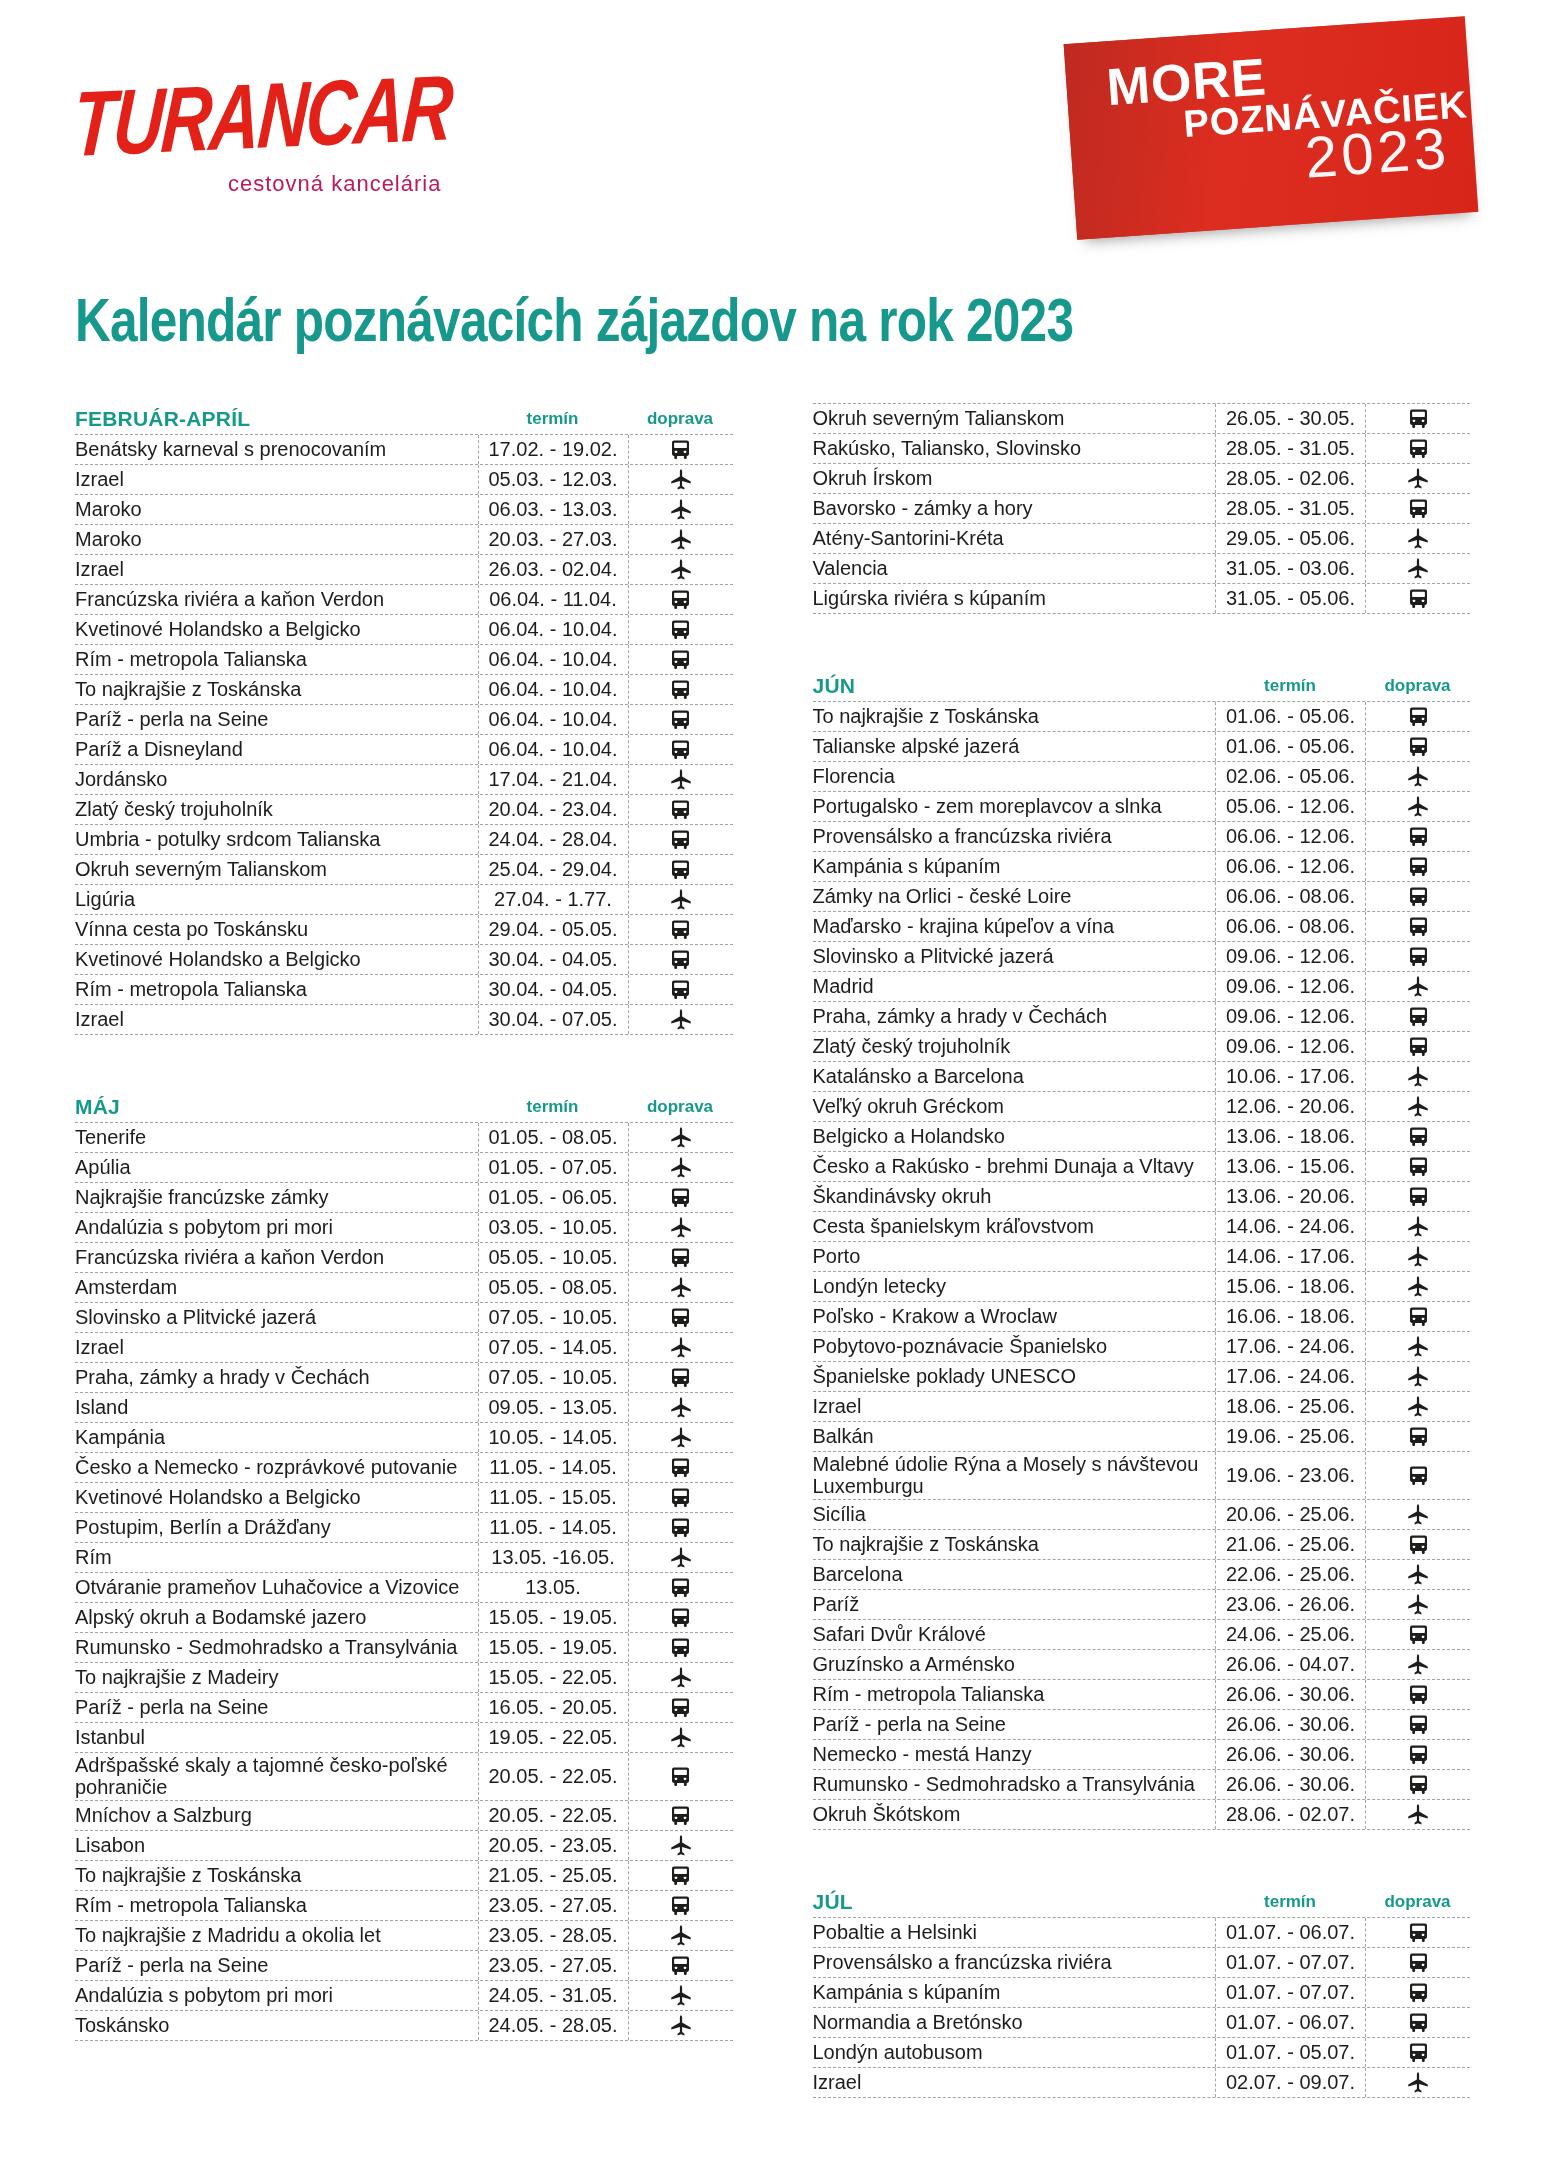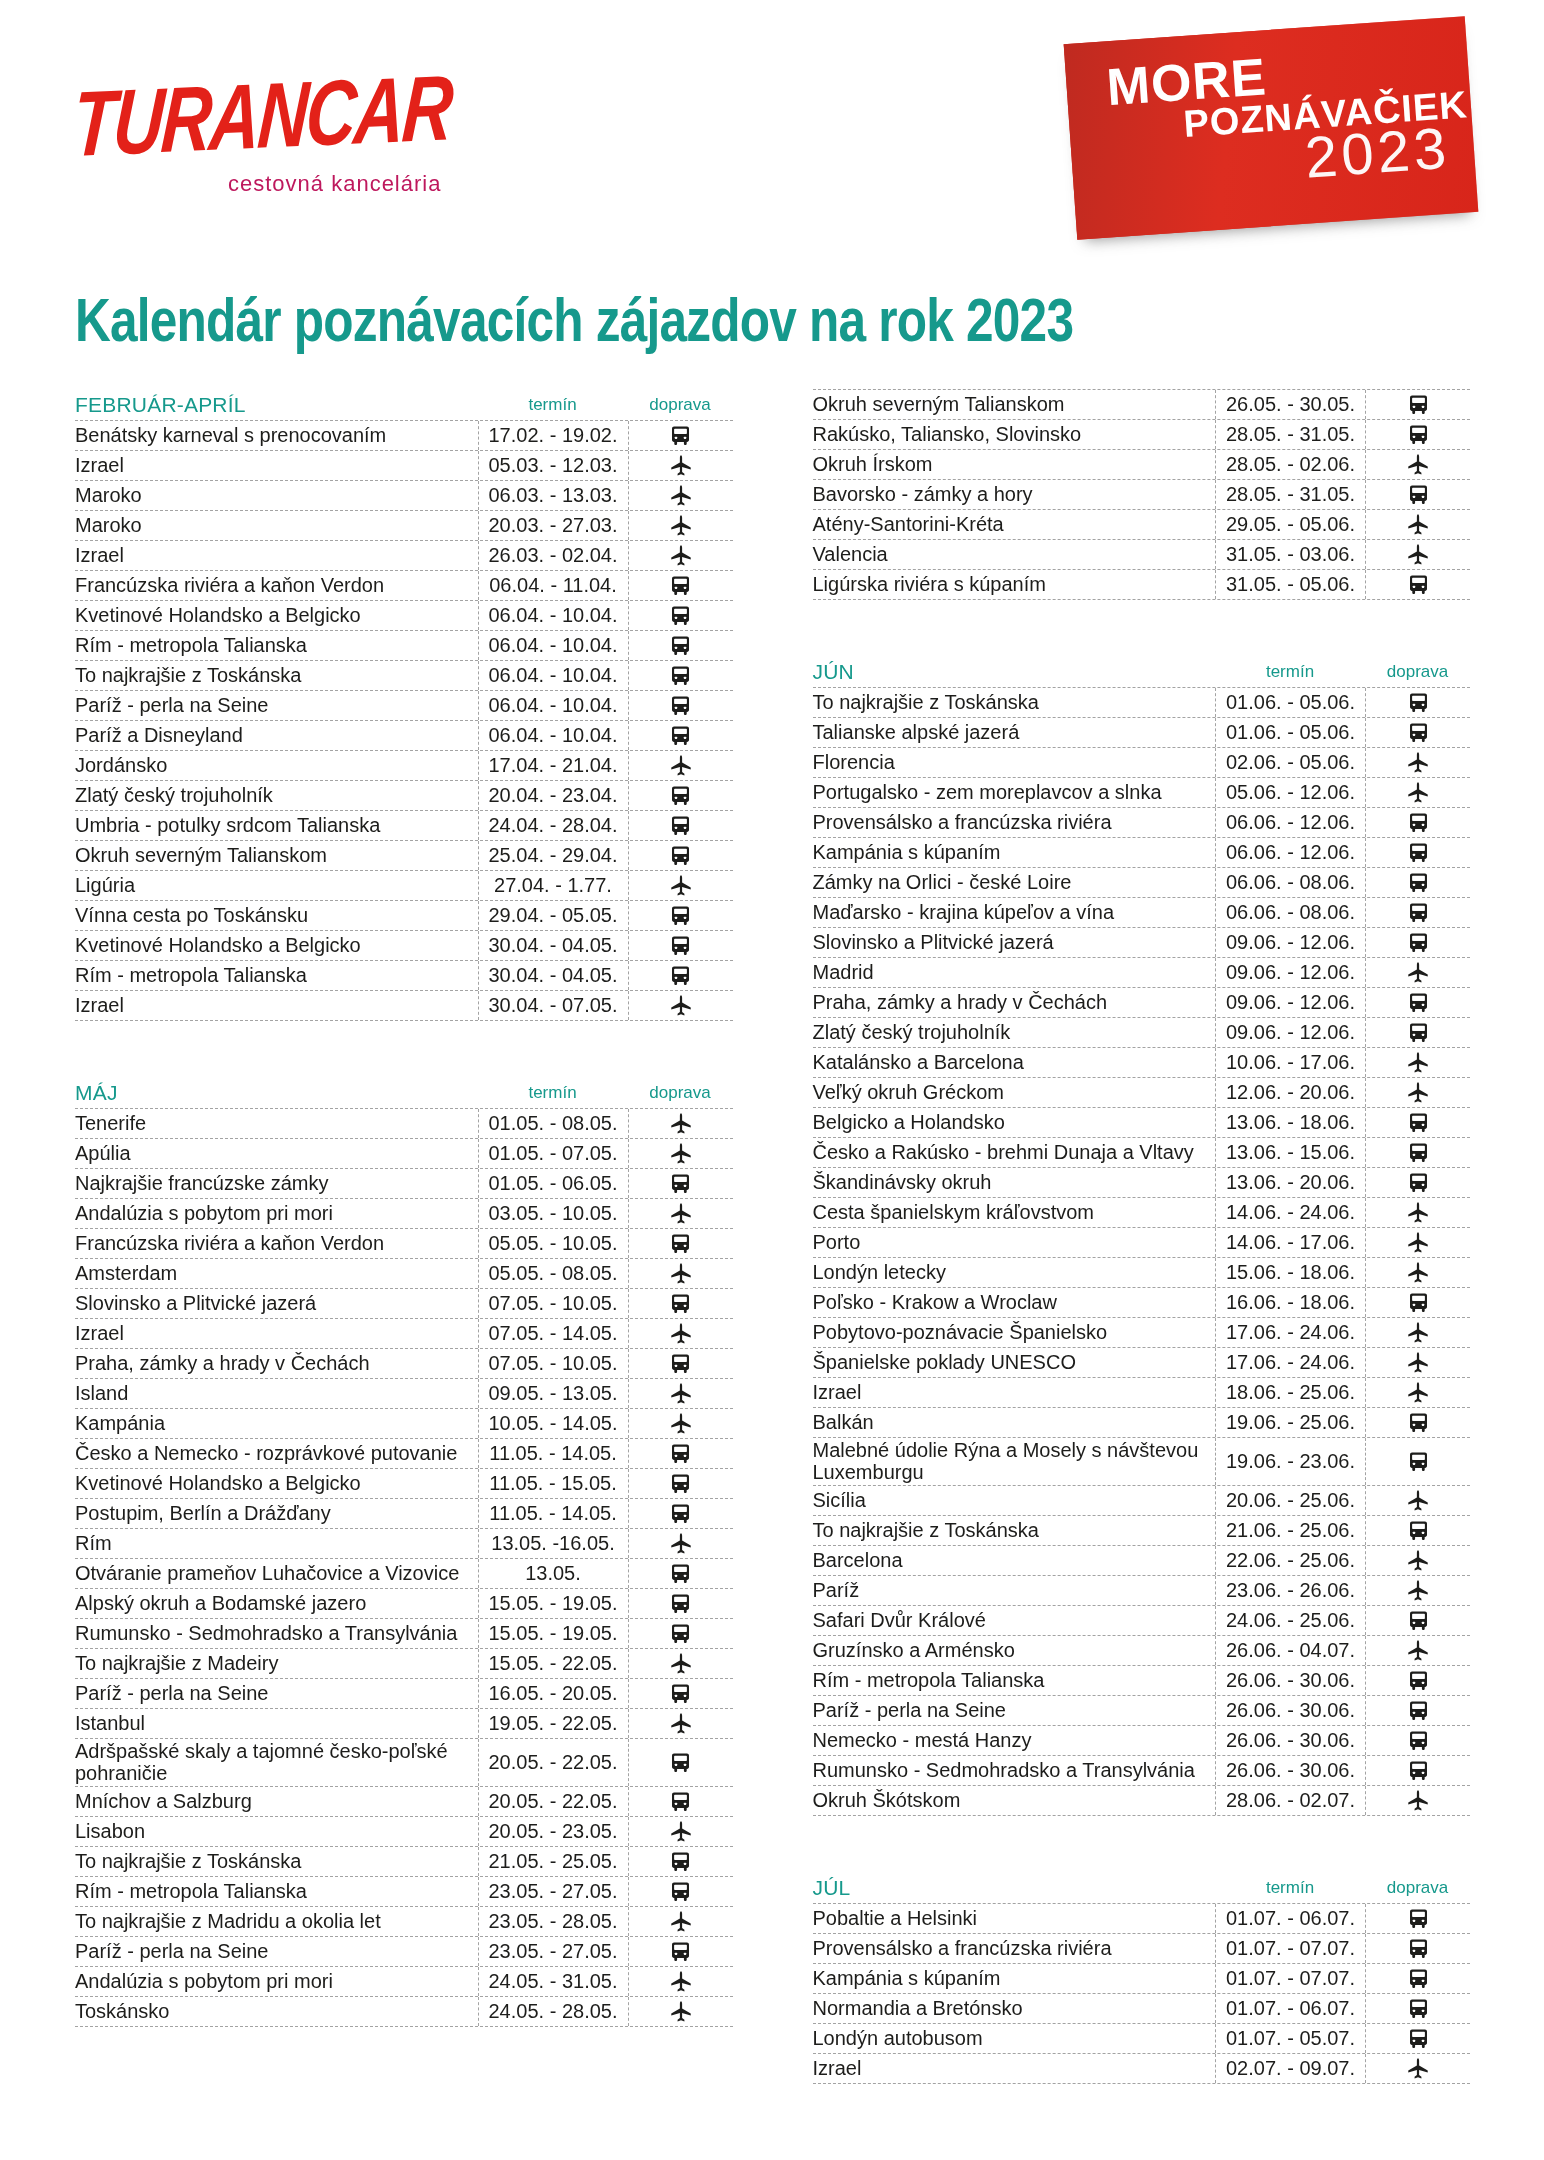--- a/index.html
+++ b/index.html
@@ -23,33 +23,33 @@
     background:linear-gradient(100deg,#bf2a20 0%,#dd2d20 40%,#e0221661 100%),#d3271d;
     transform:rotate(-4deg); transform-origin:center;
     box-shadow:0 10px 14px -8px rgba(80,80,80,.55);
     color:#fff; padding:22px 20px 14px 28px;
   }
   .badge-l1 { font-size:52px; font-weight:bold; letter-spacing:1px; line-height:.95; margin-left:12px; }
   .badge-l2 { font-size:38px; font-weight:bold; letter-spacing:1px; line-height:1.0; margin-left:86px; margin-top:-2px; }
   .badge-year { font-size:58px; font-weight:normal; letter-spacing:4px; text-align:right; line-height:1.0; margin:-6px 4px 0 0; opacity:.96; }
 
   
-  .title { margin:6px 0 0 75px; }
+  .title { margin:6px 0 14px 75px; }
   .title span {
     display:inline-block; color:#16998c; font-weight:bold; font-size:62px; letter-spacing:-1px;
     white-space:nowrap; transform:scaleX(0.80); transform-origin:left center;
   }
 
   
   .cols { display:grid; grid-template-columns:1fr 1fr; column-gap:80px; padding:34px 74px 0 75px; align-items:start; }
   .section { width:100%; }
   .section + .section { margin-top:56px; }
   .sec-head {
     display:grid; grid-template-columns:1fr 150px 105px; align-items:center;
-    min-height:32px; border-bottom:1px dashed #a3a3a3; color:#16998c; font-weight:normal;
+    min-height:32px; border-bottom:1px dashed #a3a3a3; color:#16998c; font-weight:bold;
   }
   .sec-name { font-size:21px; letter-spacing:.2px; }
   .sec-term, .sec-dop { font-size:17px; text-align:center; }
   .continuation .rows { border-top:1px dashed #a3a3a3; }
   .row {
     display:grid; grid-template-columns:1fr 150px 105px; align-items:center;
     min-height:30px; border-bottom:1px dashed #a3a3a3;
   }
   .c-name { font-size:20px; line-height:1.08; padding:2px 8px 2px 0; }
   .c-term { font-size:20px; text-align:center; border-left:1px dashed #a3a3a3; align-self:stretch;

